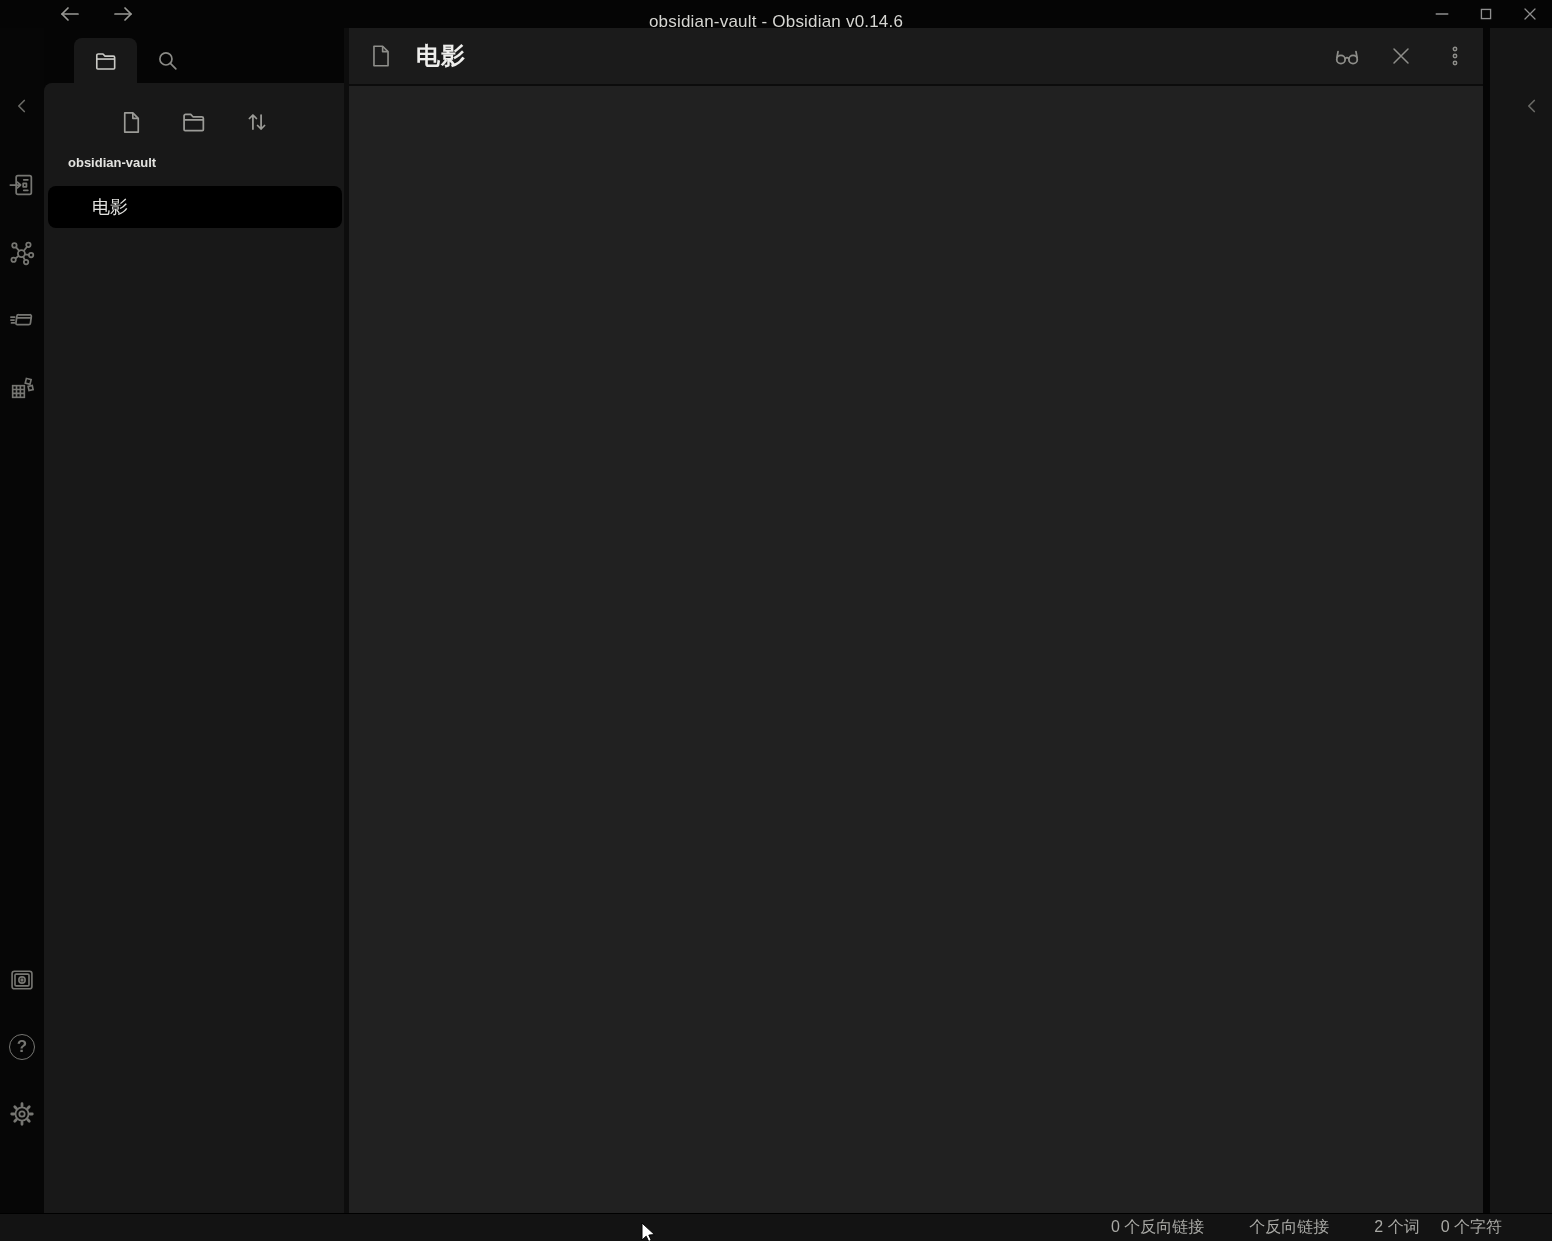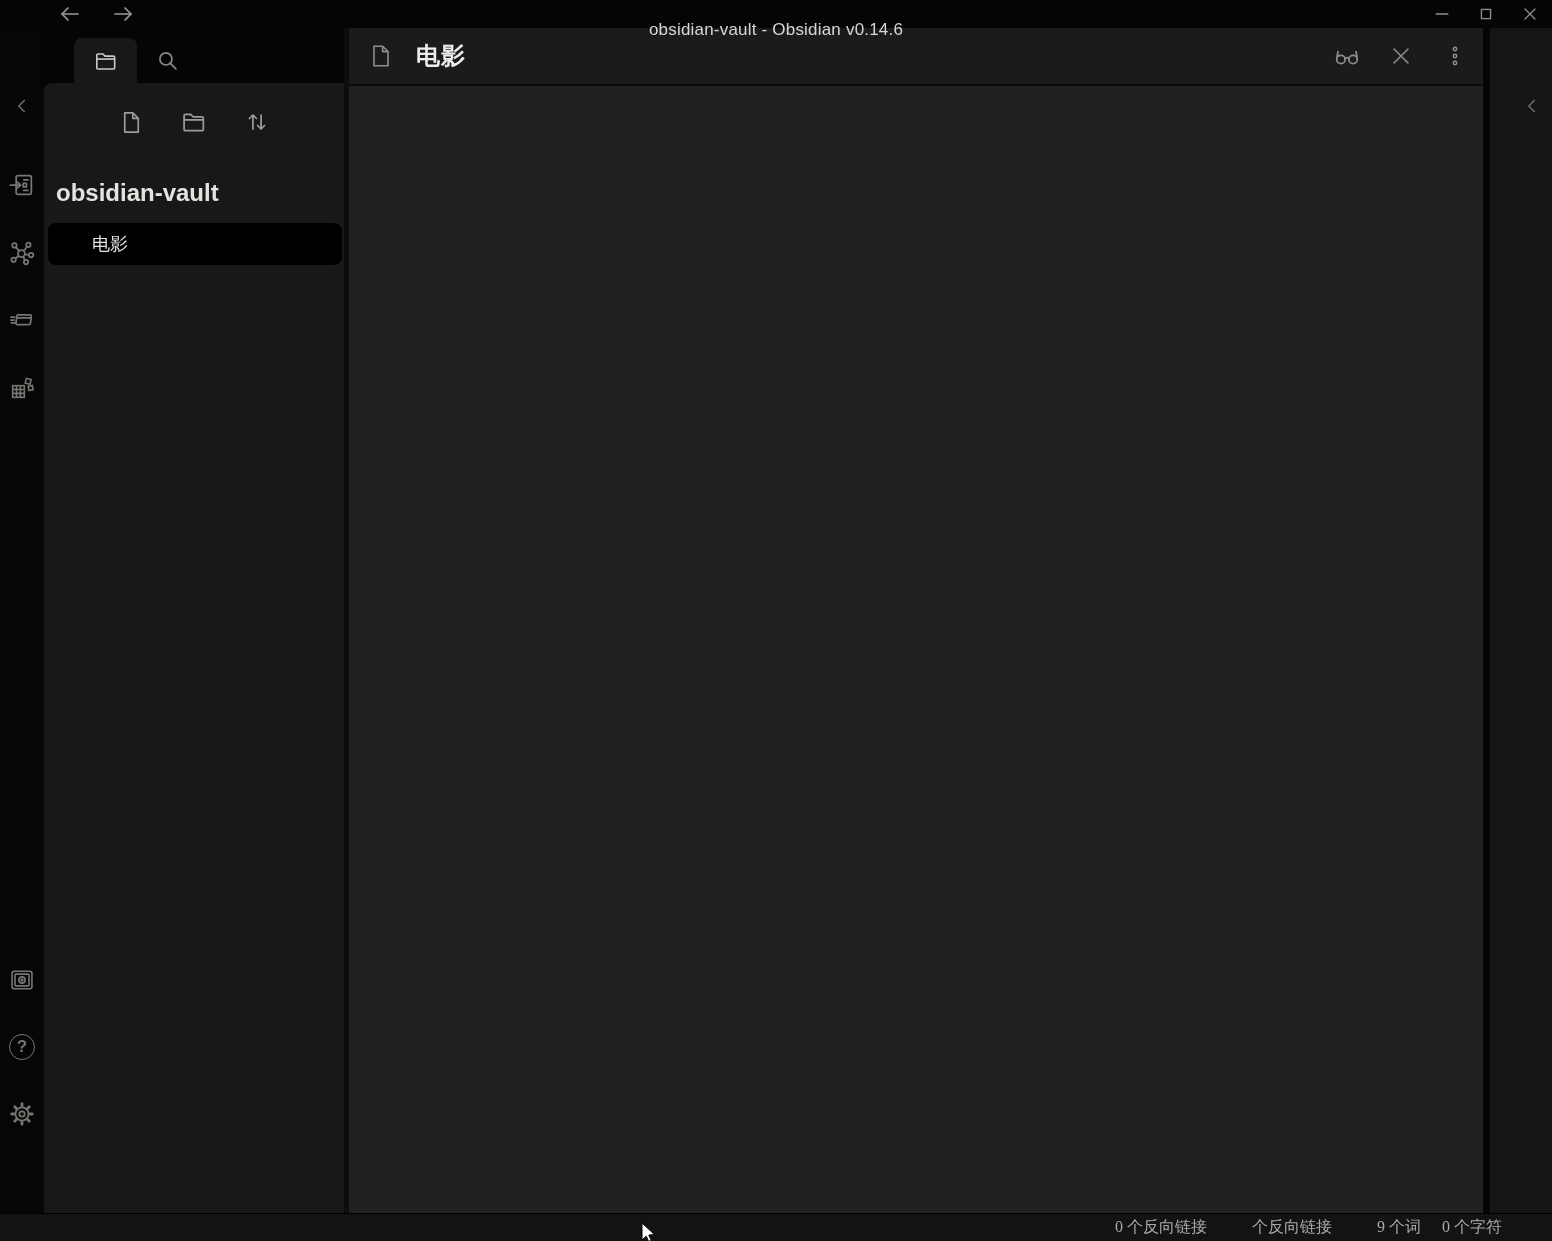--- a/index.html
+++ b/index.html
@@ -5,41 +5,41 @@
   * { margin:0; padding:0; box-sizing:border-box; }
   html,body { width:1552px; height:1241px; overflow:hidden; background:#050505;
               font-family:"Liberation Sans","DejaVu Sans",sans-serif; }
   svg { display:block; }
 
   
   .titlebar { position:relative; height:28px; background:#050505; }
   .nav-arrow { position:absolute; top:2px; width:26px; height:24px; color:#9a9a96;
                display:flex; align-items:center; justify-content:center; }
   .nav-back { left:57px; } .nav-fwd { left:110px; }
-  .win-title { position:absolute; left:0; right:0; top:16px; height:28px; line-height:28px;
+  .win-title { position:absolute; left:0; right:0; top:8px; height:28px; line-height:28px;
                text-align:center; color:#d6d6d2; font-size:17px; letter-spacing:.2px; }
   .win-controls { position:absolute; right:0; top:0; height:28px; display:flex; align-items:center; }
   .win-btn { width:44px; height:28px; display:flex; align-items:center; justify-content:center; color:#8f8f8f; }
 
   
   .app-row { display:flex; height:1185px; }
 
   .ribbon { position:relative; width:44px; background:#060606; flex:0 0 44px; }
   .ribbon-icon { position:absolute; left:6px; width:32px; height:32px; color:#767672;
                  display:flex; align-items:center; justify-content:center; }
 
   .left-sidebar { width:300px; flex:0 0 300px; display:flex; flex-direction:column; background:#050505; }
   .tab-bar { height:55px; display:flex; align-items:flex-end; padding-left:30px; }
   .side-tab { width:60px; height:45px; display:flex; align-items:center; justify-content:center; color:#8a8a86; }
   .side-tab.active { background:#181818; border-radius:8px 8px 0 0; width:63px; color:#c9c9c5; }
   .explorer { flex:1; background:#181818; border-radius:8px 0 0 0; }
   .explorer-actions { margin-top:16px; height:46px; display:flex; justify-content:center; gap:17px; }
   .explorer-btn { width:46px; height:46px; display:flex; align-items:center; justify-content:center;
                   color:#9b9b97; border-radius:6px; }
-  .vault-title { margin-top:34px; padding-left:12px; color:#e3e3e0; font-size:24px; font-weight:bold; }
+  .vault-title { margin-top:10px; padding-left:24px; color:#e3e3e0; font-size:13px; font-weight:bold; }
   .file-item { margin:16px 2px 0 4px; width:294px; height:42px; border-radius:8px; background:#000;
                display:flex; align-items:center; padding-left:44px; color:#e2e2df; font-size:18px; }
 
   .v-divider { width:5px; flex:0 0 5px; background:#0d0d0d; }
 
   .editor-pane { flex:1; display:flex; flex-direction:column; min-width:0; }
   .pane-header { height:58px; background:#1b1b1b; border-bottom:2px solid #0c0c0c;
                  display:flex; align-items:center; padding:0 14px 0 19px; }
   .pane-doc-icon { color:#8f8f8b; margin-right:22px; }
   .pane-title { color:#eeeeec; font-size:24px; font-weight:bold; letter-spacing:1px; }
@@ -47,21 +47,21 @@
   .pane-action { width:28px; height:28px; display:flex; align-items:center; justify-content:center; color:#8e8e8a; }
   .pane-body { flex:1; background:#212121; }
 
   .v-divider2 { width:7px; flex:0 0 7px; background:#050505; }
   .right-strip { position:relative; width:62px; flex:0 0 62px; background:#151515; }
   .right-strip .ribbon-icon { left:26px; }
 
   
   .statusbar { height:28px; background:#131313; border-top:1px solid #000;
                display:flex; align-items:center; justify-content:flex-end; padding-right:50px;
-               color:#a9a9a5; font-size:16px;font-family:Liberation Serif, serif; }
+               color:#a9a9a5; font-size:16px; }
   .status-item { margin-left:45px; white-space:nowrap; }
   .status-item.tight { margin-left:21px; }
 
   .help-circle { width:26px; height:26px; border:1.7px solid currentColor; border-radius:50%;
                  display:flex; align-items:center; justify-content:center; font-size:17px; font-weight:bold; }
 
   .mouse-cursor { position:absolute; left:637px; top:1220px; width:24px; height:24px; pointer-events:none; }
 </style>
 </head>
 <body>
@@ -296,21 +296,21 @@
             <path d="M14.5 6l-6 6 6 6"></path>
           </svg>
       </span>
     </div>
   </div>
 </div>
 
 <div class="statusbar">
   <span class="status-item">0 个反向链接</span>
   <span class="status-item">个反向链接</span>
-  <span class="status-item">9 个词</span>
+  <span class="status-item">2 个词</span>
   <span class="status-item tight">0 个字符</span>
 </div>
 
 <div class="mouse-cursor">
   <svg width="24" height="24" viewBox="0 0 24 24">
       <path d="M5 3l0 17 4.2-3.8 2.5 5.3 2.6-1.2-2.5-5.2 5.7-.5z" fill="#fff" stroke="#000" stroke-width="1"></path>
     </svg>
 </div>
 
 </body></html>

